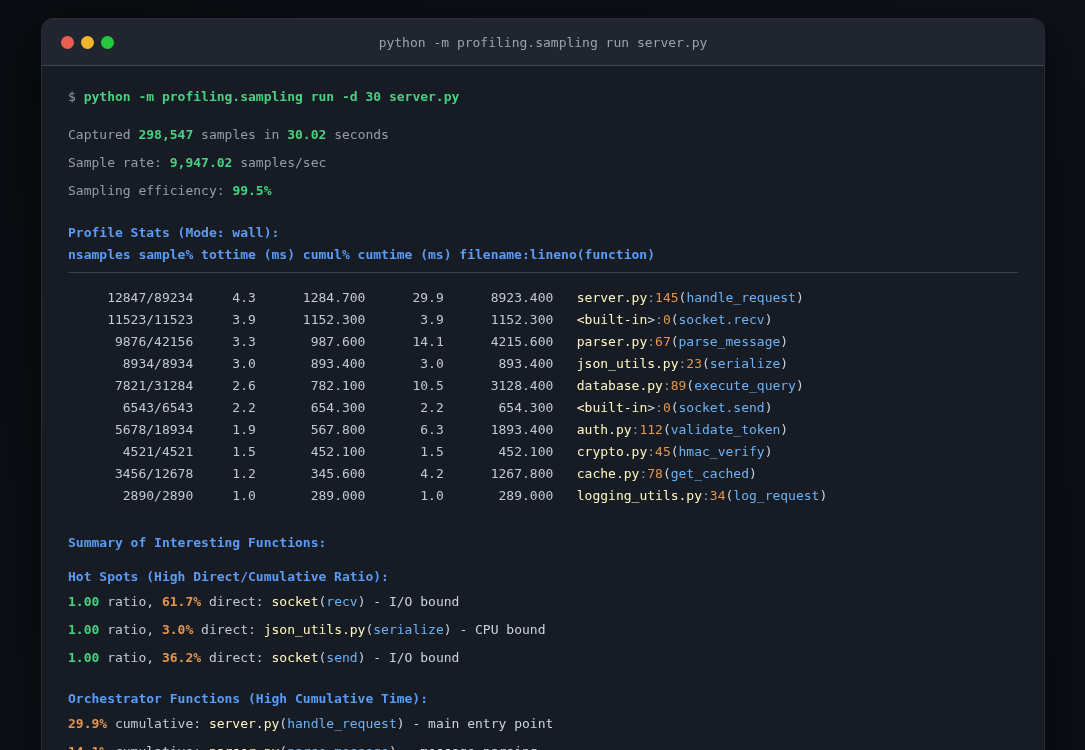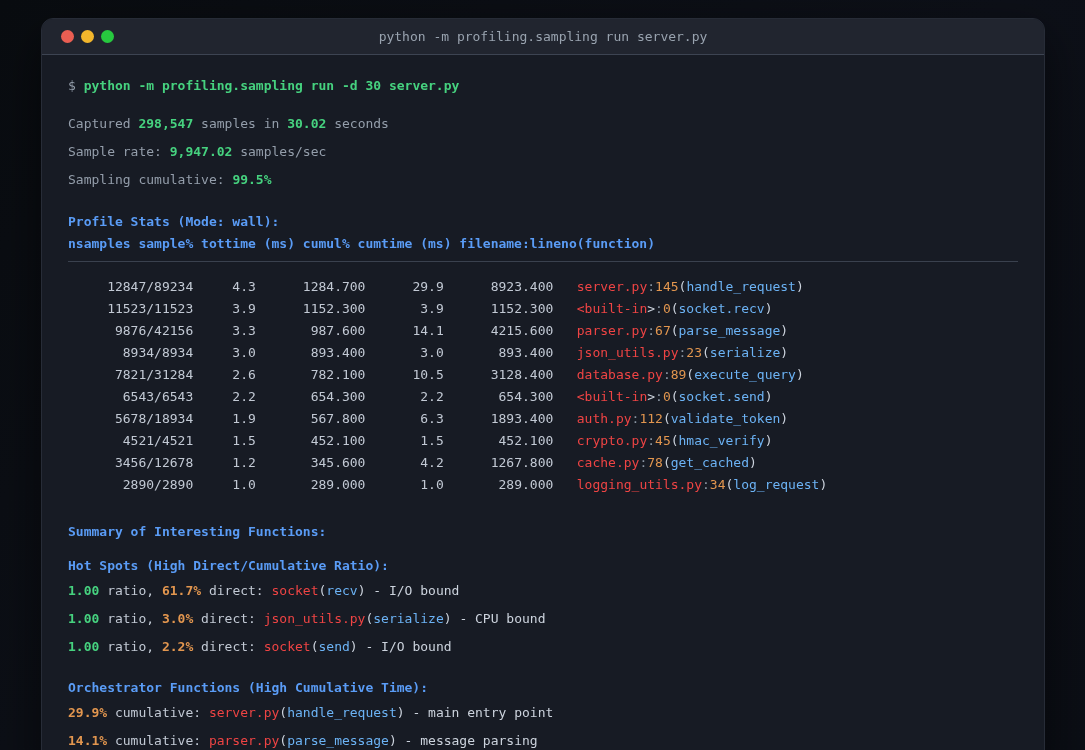--- a/index.html
+++ b/index.html
@@ -7,41 +7,41 @@
   body {
     background: linear-gradient(135deg,#090c10 0%,#0d1018 55%,#0b0e15 100%);
     font-family:"DejaVu Sans Mono","Liberation Mono",monospace;
   }
   .window {
     position:absolute; left:41px; top:18px; width:1004px; height:760px;
     background:#171b24; border:1px solid #272c37; border-radius:12px;
     box-shadow:0 18px 50px rgba(0,0,0,.55); overflow:hidden;
   }
   .titlebar {
-    position:relative; height:36px; background:#21252f;
+    position:relative; height:47px; background:#21252f;
     border-bottom:1px solid #3d4452;
     display:flex; align-items:center; justify-content:center;
   }
   .lights { position:absolute; left:19px; top:0; height:100%; display:flex; align-items:center; gap:7px; }
   .light { width:13px; height:13px; border-radius:50%; display:inline-block; }
   .light.red { background:#ea5e52; }
   .light.yellow { background:#f2b62c; }
   .light.green { background:#27c93f; }
   .title { font-size:13px; color:#99a3af; }
   .content { padding:23px 26px 0 26px; font-size:13px; line-height:16px; color:#c2c9d4; }
   .line { white-space:pre; }
   .dim { color:#949eab; }
   .fg { color:#c2c9d4; }
   .note { color:#ccd3dd; }
   .paren { color:#ccd3dd; }
   .sep { color:#8b96a3; }
   .cmd { color:#46d27f; font-weight:bold; }
   .val { color:#46d27f; }
   .bold { font-weight:bold; }
-  .file { color:#ef4444; }
+  .file { color:#fef9c3; }
   .func { color:#6cb3f5;margin-top:24px; }
   .orange { color:#e2964f; }
   .heading { color:#5a9cf6; font-weight:bold; }
   .num { color:#c2c9d4; }
   .l-captured { margin-top:22px; }
   .l-rate { margin-top:12px; }
   .l-eff { margin-top:12px; }
   .l-pstats { margin-top:26px; }
   .l-cols { margin-top:6px; }
   .hr { margin-top:9px; height:1px; background:#3a414e; }
@@ -64,42 +64,42 @@
         <span class="light red"></span>
         <span class="light yellow"></span>
         <span class="light green"></span>
       </div>
     <div class="title">python -m profiling.sampling run server.py</div>
   </div>
   <div class="content">
     <div class="line"><span class="dim">$</span><span class="dim"> </span><span class="cmd">python -m profiling.sampling run -d 30 server.py</span></div>
     <div class="line l-captured"><span class="dim">Captured</span><span class="dim"> </span><span class="val bold">298,547</span><span class="dim"> </span><span class="dim">samples in</span><span class="dim"> </span><span class="val bold">30.02</span><span class="dim"> </span><span class="dim">seconds</span></div>
     <div class="line l-rate"><span class="dim">Sample rate:</span><span class="dim"> </span><span class="val bold">9,947.02</span><span class="dim"> </span><span class="dim">samples/sec</span></div>
-    <div class="line l-eff"><span class="dim">Sampling cumulative:</span><span class="dim"> </span><span class="val bold">99.5%</span></div>
+    <div class="line l-eff"><span class="dim">Sampling efficiency:</span><span class="dim"> </span><span class="val bold">99.5%</span></div>
     <div class="line l-pstats heading">Profile Stats (Mode: wall):</div>
     <div class="line l-cols heading">nsamples sample% tottime (ms) cumul% cumtime (ms) filename:lineno(function)</div>
     <div class="hr"></div>
     <div class="rows">
         <div class="prow"><span class="num">     12847/89234</span><span class="num">     4.3</span><span class="num">      1284.700</span><span class="num">      29.9</span><span class="num">      8923.400</span><span class="num">   </span><span class="file">server.py</span><span class="sep">:</span><span class="orange">145</span><span class="paren">(</span><span class="func">handle_request</span><span class="paren">)</span></div>
         <div class="prow"><span class="num">     11523/11523</span><span class="num">     3.9</span><span class="num">      1152.300</span><span class="num">       3.9</span><span class="num">      1152.300</span><span class="num">   </span><span class="file">&lt;built-in</span><span class="paren">&gt;</span><span class="sep">:</span><span class="orange">0</span><span class="paren">(</span><span class="func">socket.recv</span><span class="paren">)</span></div>
         <div class="prow"><span class="num">      9876/42156</span><span class="num">     3.3</span><span class="num">       987.600</span><span class="num">      14.1</span><span class="num">      4215.600</span><span class="num">   </span><span class="file">parser.py</span><span class="sep">:</span><span class="orange">67</span><span class="paren">(</span><span class="func">parse_message</span><span class="paren">)</span></div>
         <div class="prow"><span class="num">       8934/8934</span><span class="num">     3.0</span><span class="num">       893.400</span><span class="num">       3.0</span><span class="num">       893.400</span><span class="num">   </span><span class="file">json_utils.py</span><span class="sep">:</span><span class="orange">23</span><span class="paren">(</span><span class="func">serialize</span><span class="paren">)</span></div>
         <div class="prow"><span class="num">      7821/31284</span><span class="num">     2.6</span><span class="num">       782.100</span><span class="num">      10.5</span><span class="num">      3128.400</span><span class="num">   </span><span class="file">database.py</span><span class="sep">:</span><span class="orange">89</span><span class="paren">(</span><span class="func">execute_query</span><span class="paren">)</span></div>
         <div class="prow"><span class="num">       6543/6543</span><span class="num">     2.2</span><span class="num">       654.300</span><span class="num">       2.2</span><span class="num">       654.300</span><span class="num">   </span><span class="file">&lt;built-in</span><span class="paren">&gt;</span><span class="sep">:</span><span class="orange">0</span><span class="paren">(</span><span class="func">socket.send</span><span class="paren">)</span></div>
         <div class="prow"><span class="num">      5678/18934</span><span class="num">     1.9</span><span class="num">       567.800</span><span class="num">       6.3</span><span class="num">      1893.400</span><span class="num">   </span><span class="file">auth.py</span><span class="sep">:</span><span class="orange">112</span><span class="paren">(</span><span class="func">validate_token</span><span class="paren">)</span></div>
         <div class="prow"><span class="num">       4521/4521</span><span class="num">     1.5</span><span class="num">       452.100</span><span class="num">       1.5</span><span class="num">       452.100</span><span class="num">   </span><span class="file">crypto.py</span><span class="sep">:</span><span class="orange">45</span><span class="paren">(</span><span class="func">hmac_verify</span><span class="paren">)</span></div>
         <div class="prow"><span class="num">      3456/12678</span><span class="num">     1.2</span><span class="num">       345.600</span><span class="num">       4.2</span><span class="num">      1267.800</span><span class="num">   </span><span class="file">cache.py</span><span class="sep">:</span><span class="orange">78</span><span class="paren">(</span><span class="func">get_cached</span><span class="paren">)</span></div>
         <div class="prow"><span class="num">       2890/2890</span><span class="num">     1.0</span><span class="num">       289.000</span><span class="num">       1.0</span><span class="num">       289.000</span><span class="num">   </span><span class="file">logging_utils.py</span><span class="sep">:</span><span class="orange">34</span><span class="paren">(</span><span class="func">log_request</span><span class="paren">)</span></div>
       </div>
     <div class="line l-summary heading">Summary of Interesting Functions:</div>
     <div class="line l-hs-h heading">Hot Spots (High Direct/Cumulative Ratio):</div>
     <div>
         <div class="sline first"><span class="val bold">1.00</span><span class="fg"> ratio, </span><span class="orange bold">61.7%</span><span class="fg"> direct: </span><span class="file">socket</span><span class="paren">(</span><span class="func">recv</span><span class="paren">)</span><span class="note"> - I/O bound</span></div>
         <div class="sline next"><span class="val bold">1.00</span><span class="fg"> ratio, </span><span class="orange bold">3.0%</span><span class="fg"> direct: </span><span class="file">json_utils.py</span><span class="paren">(</span><span class="func">serialize</span><span class="paren">)</span><span class="note"> - CPU bound</span></div>
-        <div class="sline next"><span class="val bold">1.00</span><span class="fg"> ratio, </span><span class="orange bold">2.2%</span><span class="fg"> direct: </span><span class="file">socket</span><span class="paren">(</span><span class="func">send</span><span class="paren">)</span><span class="note"> - I/O bound</span></div>
+        <div class="sline next"><span class="val bold">1.00</span><span class="fg"> ratio, </span><span class="orange bold">36.2%</span><span class="fg"> direct: </span><span class="file">socket</span><span class="paren">(</span><span class="func">send</span><span class="paren">)</span><span class="note"> - I/O bound</span></div>
       </div>
     <div class="line l-orch-h heading">Orchestrator Functions (High Cumulative Time):</div>
     <div>
         <div class="sline first"><span class="orange bold">29.9%</span><span class="fg"> cumulative: </span><span class="file">server.py</span><span class="paren">(</span><span class="func">handle_request</span><span class="paren">)</span><span class="note"> - main entry point</span></div>
         <div class="sline next"><span class="orange bold">14.1%</span><span class="fg"> cumulative: </span><span class="file">parser.py</span><span class="paren">(</span><span class="func">parse_message</span><span class="paren">)</span><span class="note"> - message parsing</span></div>
       </div>
   </div>
 </div>
 
 </body></html>

